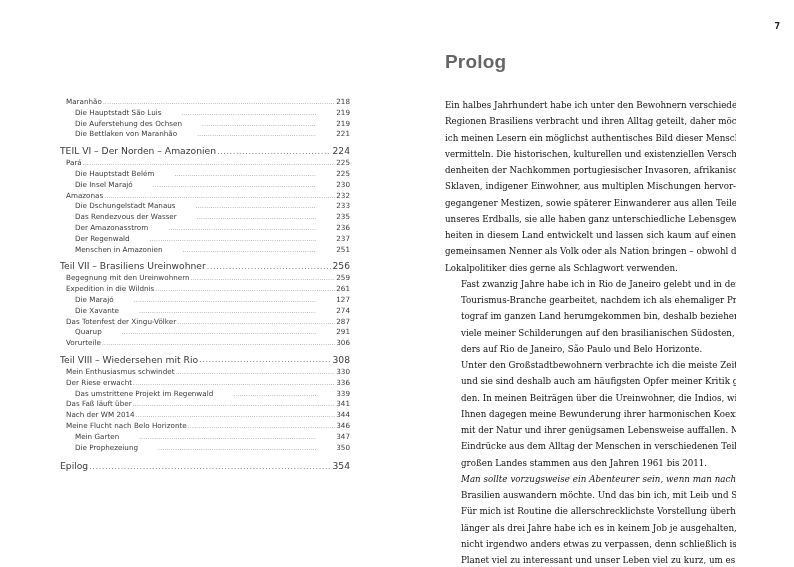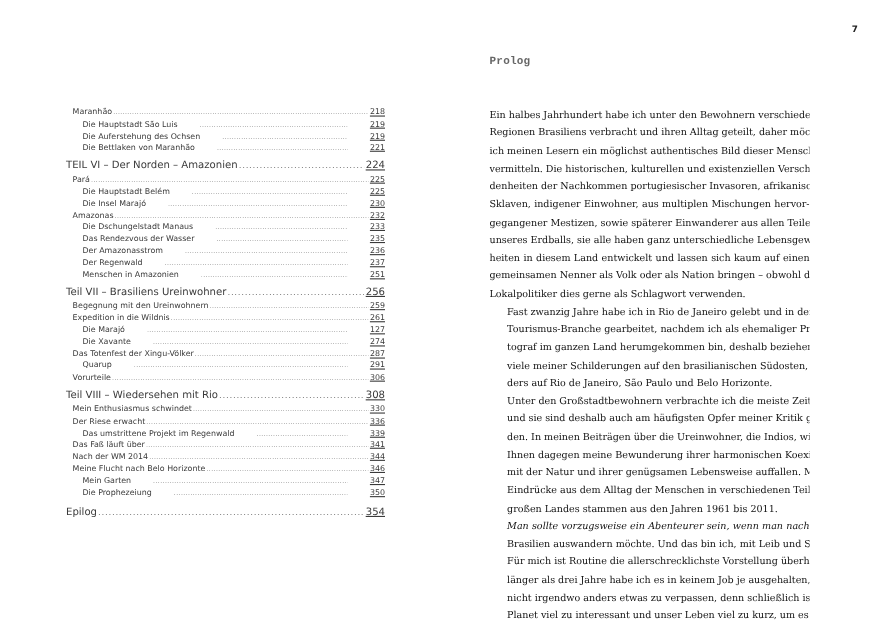--- a/index.html
+++ b/index.html
@@ -6,27 +6,27 @@
     body { width: 794px; height: 567px; background: #ffffff; position: relative; overflow: hidden; }
     .page { position: absolute; top: 0; height: 567px; }
     .page-left { left: 0; width: 397px; }
     .page-right { left: 397px; width: 397px; }
     .page-number { position: absolute; right: 14px; top: 22px; font-family: "DejaVu Sans", sans-serif; font-size: 8px; font-weight: bold; color: #222; }
     .toc { position: absolute; left: 60px; top: 97px; width: 290px; font-family: "DejaVu Sans", sans-serif; color: #3a3a3a; }
     .toc-row { display: flex; align-items: baseline; white-space: nowrap; font-size: 7.2px; line-height: 10.8px; height: 10.8px; }
     .toc-row .label { flex: 0 0 auto; }
     .toc-row .dots { flex: 1 1 auto; overflow: hidden; margin: 0 1px; color: #777; }
     .toc-row .dots::before { content: "................................................................................................................................................................................................................................"; letter-spacing: 0.4px; font-size: 5.5px; }
-    .toc-row .pg { flex: 0 0 auto; text-decoration: underline; }
+    .toc-row .pg { flex: 0 0 auto; }
     .lvl-1 { padding-left: 6px; }
     .lvl-2 { padding-left: 15px; gap: 19px; }
     .toc-row.lvl-0 { font-size: 9.2px; line-height: 12px; height: 12px; color: #3a3a3a; margin-top: 5px; margin-bottom: 1px; align-items: center; }
     .toc-row.lvl-0 .dots::before { font-size: 8px; letter-spacing: 0.6px; }
     .toc-row.lvl-0.epilog { margin-top: 7px; }
-    .title { position: absolute; left: 48px; top: 51px; font-family: Liberation Mono, monospace; font-size: 10px; color: #666; font-weight: bold; letter-spacing: 0.2px; }
+    .title { position: absolute; left: 48px; top: 51px; font-family: Liberation Sans, sans-serif; font-size: 19px; color: #666; font-weight: bold; letter-spacing: 0.2px; }
     .body-text { position: absolute; left: 48px; top: 97px; width: 291px; font-family: "DejaVu Serif", serif; font-size: 8.7px; line-height: 16.25px; color: #111; text-align: justify; }
     .body-text p { margin: 0; }
     .body-text p + p { text-indent: 16px; }
     .line { display: block; text-align: justify; text-align-last: justify; white-space: nowrap; overflow: hidden; height: 16.25px; }
     .line.last { text-align-last: left; }
   </style>
 </head>
 <body>
 
 <div class="page page-left">

